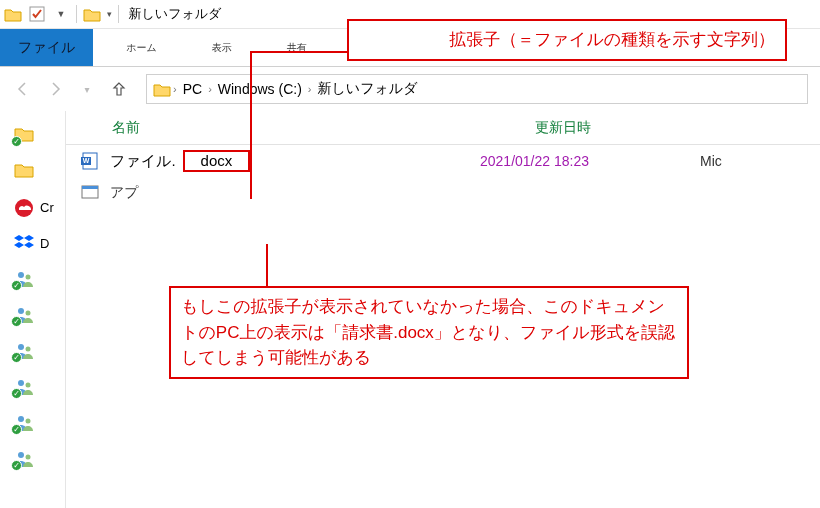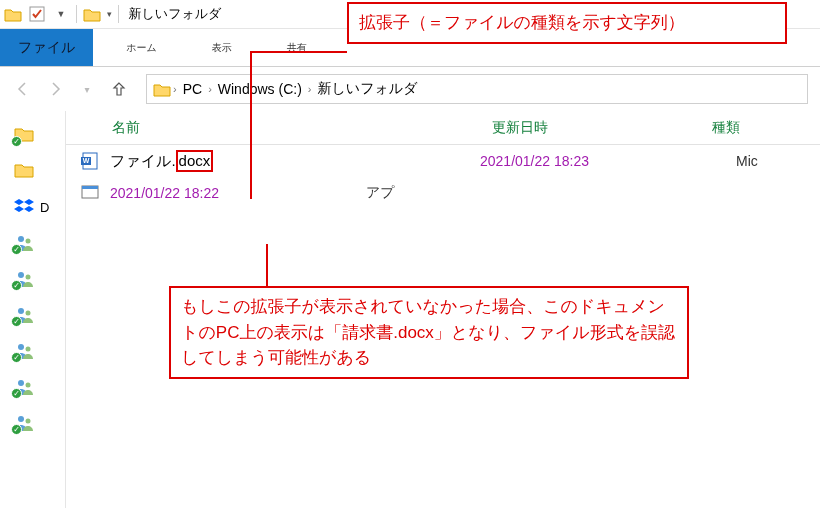--- a/index.html
+++ b/index.html
@@ -106,34 +106,34 @@
   }
 
   .content { flex:1; position:relative; }
   .col-header {
     display:flex; align-items:center;
     height:34px; padding-left:46px;
     font-size:14px; color:#15803d;
     border-bottom:1px solid #e2e2e2;
   }
   .col-name { width:380px; }
-  .col-date { width:220px; }
+  .col-date { width:220px;margin-left:43px; }
   .col-type { flex:1; }
 
   .file-row {
     display:flex; align-items:center;
     height:32px; padding-left:14px;
     font-size:15px;
   }
   .file-row .ficon { width:20px; height:20px; margin-right:10px; display:flex; align-items:center; justify-content:center; }
   .file-row .fname { width:370px; white-space:nowrap; }
   .file-row .fdate { width:220px; color:#a21caf; font-size:14px; }
-  .file-row .ftype { font-size:14px; color:#333;margin-left:36px; }
-
-  .hl { border:2px solid #d00; padding:0 1px; display:inline-block; line-height:1.2; }
+  .file-row .ftype { font-size:14px; color:#333; }
+
+  .hl { border:2px solid #d00; padding:0 16px; display:inline-block; line-height:1.2;margin-left:7px; }
 
   
   .annot {
     position:absolute; border:2px solid #d00; background:#fff;
     color:#d00; font-size:17px; padding:6px 10px; line-height:1.5;
     z-index:10;
   }
   .annot-line { position:absolute; background:#d00; z-index:9; }
   svg { display:block; }
 </style>
@@ -220,20 +220,29 @@
     <div class="item">
       <span class="icon">
         <svg width="20" height="16" viewBox="0 0 20 16">
             <path d="M1 3h7l2 2h9v10H1z" fill="#ffd76a" stroke="#d9a400"></path>
           </svg>
       </span>
       <span></span>
     </div>
     <div class="item">
       <span class="icon">
+        <svg width="20" height="20" viewBox="0 0 20 20">
+            <circle cx="10" cy="10" r="9" fill="#da1b2a"></circle>
+            <path d="M5 12a3 3 0 015-3 4 4 0 017 3z" fill="#fff"></path>
+          </svg>
+      </span>
+      <span>Cr</span>
+    </div>
+    <div class="item">
+      <span class="icon">
         <svg width="20" height="18" viewBox="0 0 20 18">
             <path d="M5 1L0 4l5 3 5-3zM15 1l-5 3 5 3 5-3zM5 8L0 11l5 3 5-3zM15 8l-5 3 5 3 5-3z" fill="#0061ff"></path>
           </svg>
       </span>
       <span>D</span>
     </div>
     <div class="item">
       <span class="icon">
         <svg width="20" height="18" viewBox="0 0 20 18">
             <circle cx="7" cy="5" r="3" fill="#5aa0d8"></circle>
@@ -304,21 +313,20 @@
         <span class="green-check">✓</span>
       </span>
       <span></span>
     </div>
   </div>
 
   <div class="content">
     <div class="col-header">
       <div class="col-name">名前</div>
       <div class="col-date">更新日時</div>
-      <div class="col-type">種類</div>
     </div>
 
     <div class="file-row">
       <span class="ficon">
         <svg width="18" height="18" viewBox="0 0 18 18">
             <rect x="2" y="1" width="14" height="16" fill="#fff" stroke="#2a6bbf"></rect>
             <rect x="0" y="5" width="10" height="8" fill="#2a6bbf"></rect>
             <text x="5" y="11" font-size="7" fill="#fff" text-anchor="middle" font-weight="bold">W</text>
           </svg>
       </span>
@@ -329,25 +337,24 @@
       <span class="ftype">Mic</span>
     </div>
 
     <div class="file-row">
       <span class="ficon">
         <svg width="18" height="18" viewBox="0 0 18 18">
             <rect x="1" y="2" width="16" height="12" fill="#fff" stroke="#777"></rect>
             <rect x="1" y="2" width="16" height="3" fill="#4a90d9"></rect>
           </svg>
       </span>
-      <span class="fdate">2021/01/22 18:22</span>
       <span class="ftype">アプ</span>
     </div>
   </div>
 </div>
 
-<div class="annot" style="left:347px; top:2px; width:440px;">拡張子（＝ファイルの種類を示す文字列）</div>
+<div class="annot" style="left:347px; top:19px; width:440px;text-align:right;">拡張子（＝ファイルの種類を示す文字列）</div>
 
 <div class="annot" style="left:169px; top:286px; width:520px;">もしこの拡張子が表示されていなかった場合、このドキュメントのPC上の表示は「請求書.docx」となり、ファイル形式を誤認してしまう可能性がある</div>
 
 <div class="annot-line" style="left:250px; top:51px; width:2px; height:148px;"></div>
 <div class="annot-line" style="left:250px; top:51px; width:97px; height:2px;"></div>
 <div class="annot-line" style="left:266px; top:244px; width:2px; height:60px;"></div>
 
 </body></html>

